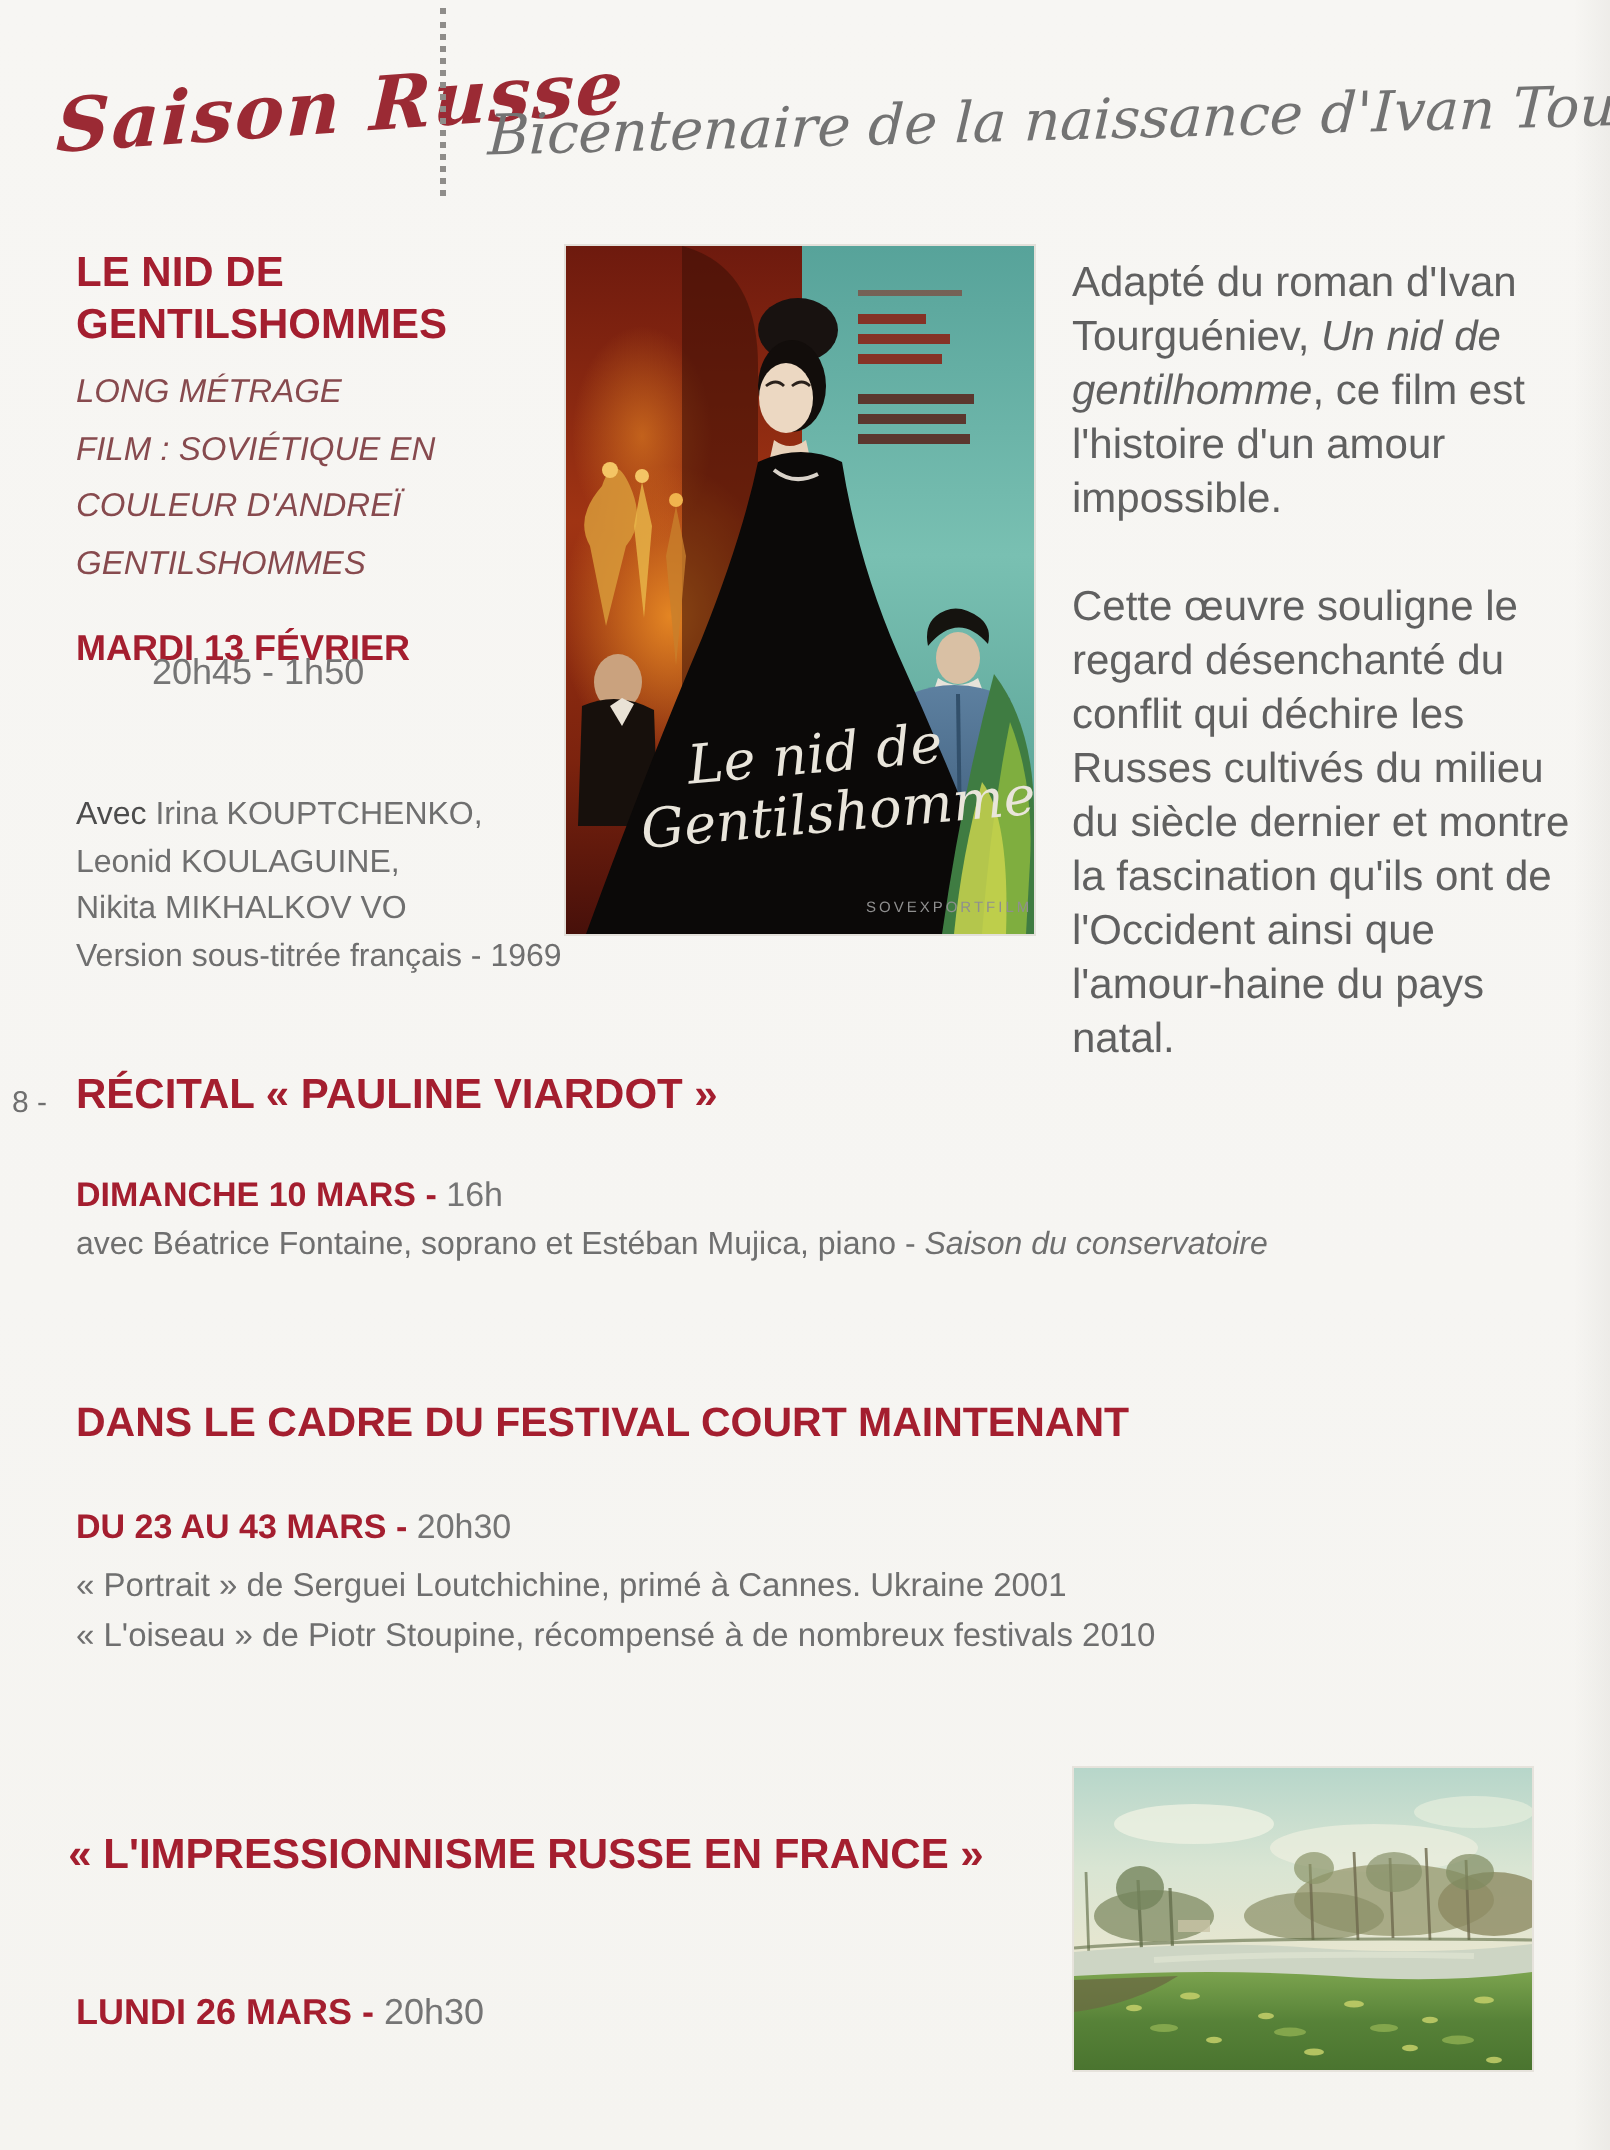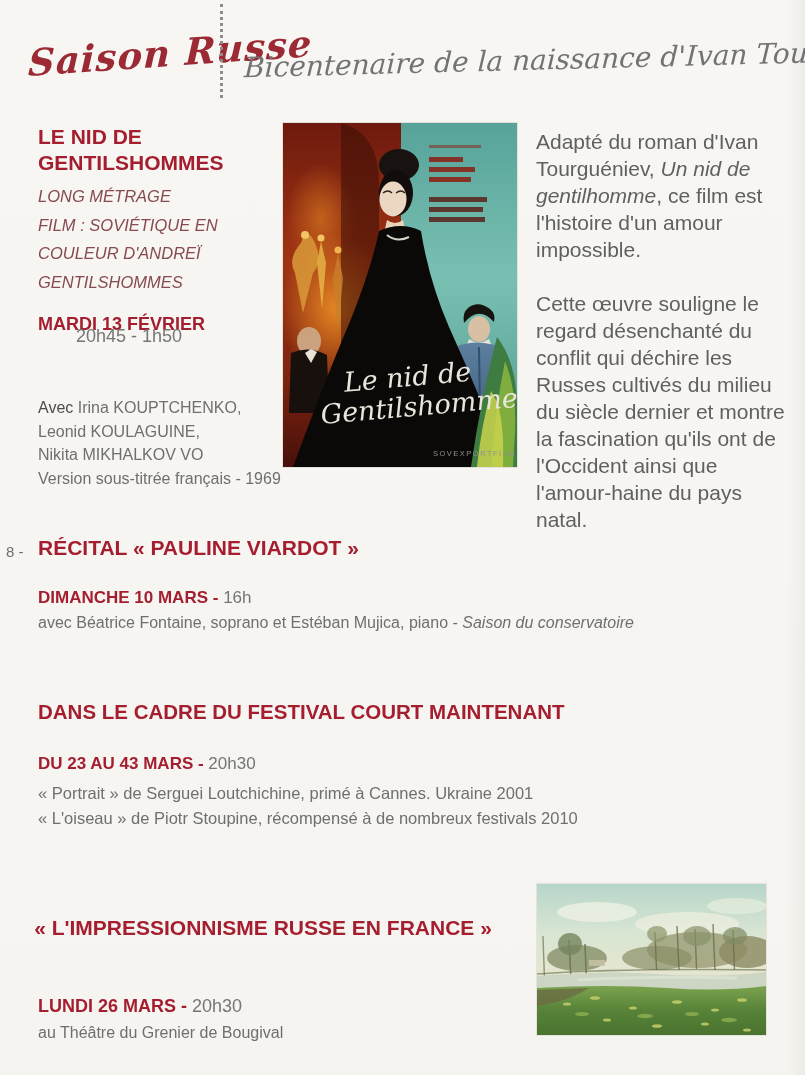--- a/index.html
+++ b/index.html
@@ -204,21 +204,20 @@
 
   <div class="abs festival-title">DANS LE CADRE DU FESTIVAL COURT MAINTENANT</div>
   <div class="abs festival-date"><span class="date-red">DU 23 AU 43 MARS  - </span><span class="date-gray">20h30</span></div>
   <div class="abs festival-films">
     <div>« Portrait » de Serguei Loutchichine, primé à Cannes. Ukraine 2001</div>
     <div>« L'oiseau » de Piotr Stoupine, récompensé à de nombreux festivals 2010</div>
   </div>
 
   <div class="abs conf-title">« L'IMPRESSIONNISME RUSSE EN FRANCE »</div>
   <div class="abs conf-date"><span class="date-red">LUNDI 26 MARS - </span><span class="date-gray">20h30</span></div>
-  <div class="abs conf-venue">au Théâtre du Grenier de Bougival</div>
 
   <div class="abs painting">
     <svg width="229" height="151" viewBox="0 0 229 151" xmlns="http://www.w3.org/2000/svg">
       <defs>
         <linearGradient id="sky" x1="0" y1="0" x2="0" y2="1">
           <stop offset="0" stop-color="#b7d6ca"></stop>
             <stop offset="0.5" stop-color="#d9e5d3"></stop>
             <stop offset="1" stop-color="#e9e6cf"></stop>
         </linearGradient>
         <linearGradient id="grass" x1="0" y1="0" x2="0" y2="1">

